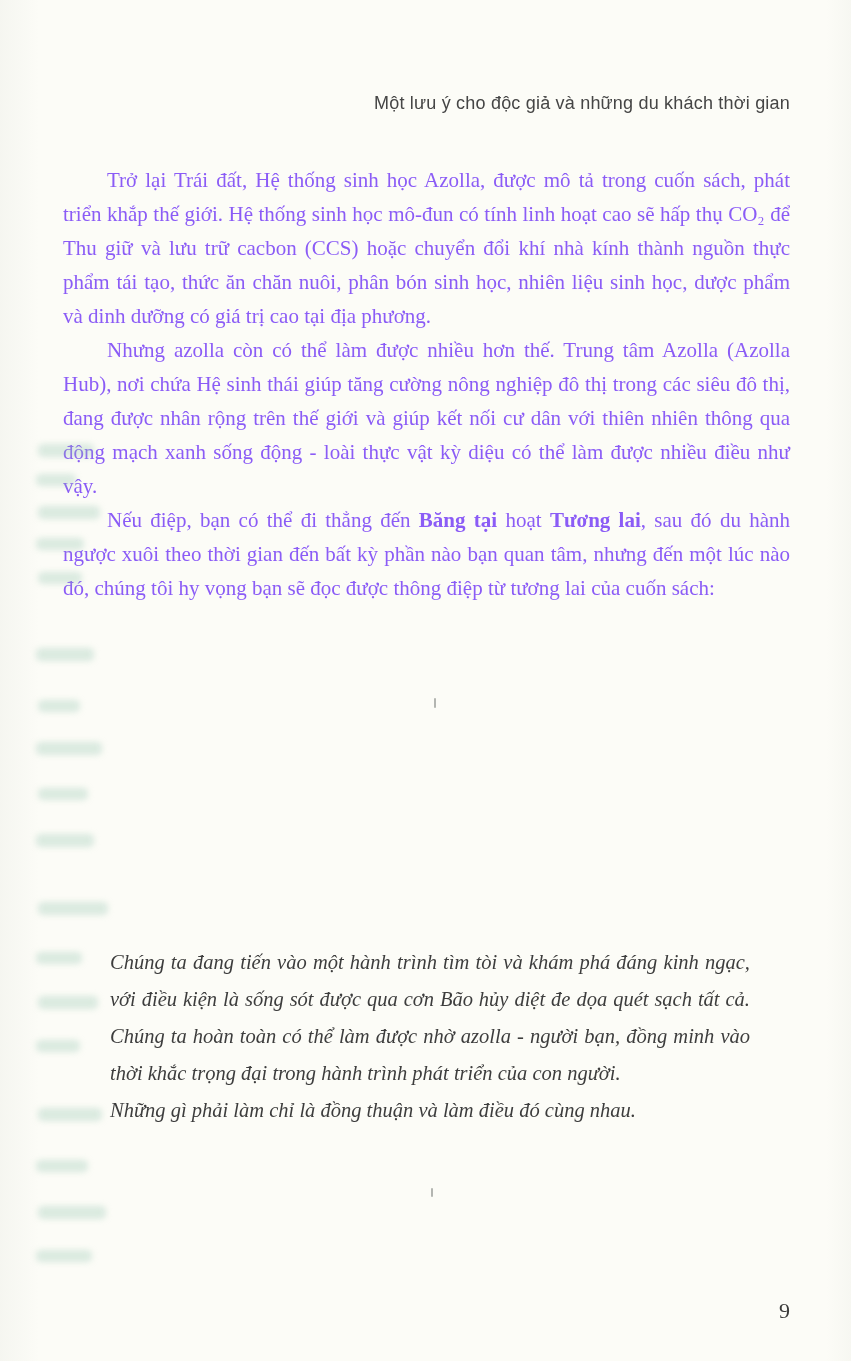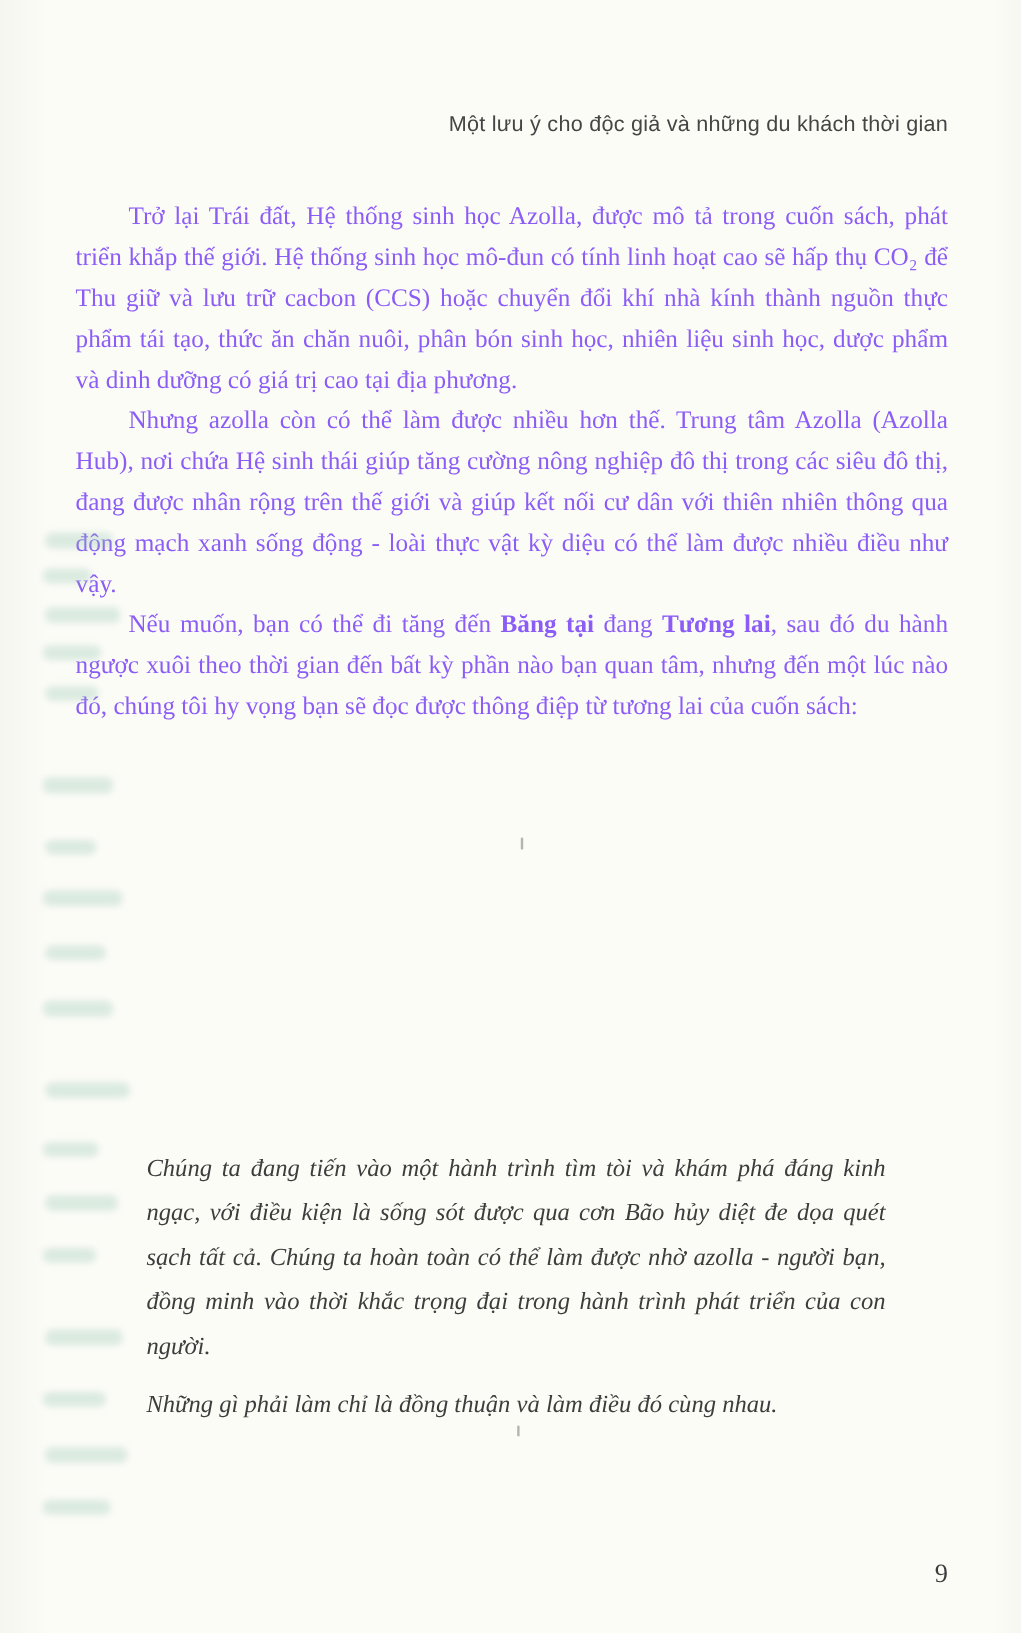--- a/index.html
+++ b/index.html
@@ -53,21 +53,21 @@
     position: absolute;
     top: 944px;
     left: 110px;
     width: 640px;
     font-style: italic;
     font-size: 20.5px;
     line-height: 37px;
     text-align: justify;
     color: #3d3d3d;
   }
-  .quote-block p { margin: 12px; }
+  .quote-block p { margin: 0; }
   .page-number {
     position: absolute;
     top: 1298px;
     left: 63px;
     width: 727px;
     text-align: right;
     font-size: 22px;
     color: #3b3b3b;
   }
   
@@ -94,21 +94,21 @@
   <div class="running-header">Một lưu ý cho độc giả và những du khách thời gian</div>
 
   <div class="body-text">
     <p>
       <span>Trở lại Trái đất, Hệ thống sinh học Azolla, được mô tả trong cuốn sách, phát triển khắp thế giới. Hệ thống sinh học mô-đun có tính linh hoạt cao sẽ hấp thụ CO₂ để Thu giữ và lưu trữ cacbon (CCS) hoặc chuyển đổi khí nhà kính thành nguồn thực phẩm tái tạo, thức ăn chăn nuôi, phân bón sinh học, nhiên liệu sinh học, dược phẩm và dinh dưỡng có giá trị cao tại địa phương.</span>
     </p>
     <p>
       <span>Nhưng azolla còn có thể làm được nhiều hơn thế. Trung tâm Azolla (Azolla Hub), nơi chứa Hệ sinh thái giúp tăng cường nông nghiệp đô thị trong các siêu đô thị, đang được nhân rộng trên thế giới và giúp kết nối cư dân với thiên nhiên thông qua động mạch xanh sống động - loài thực vật kỳ diệu có thể làm được nhiều điều như vậy.</span>
     </p>
     <p>
-      <span>Nếu muốn, bạn có thể đi tăng đến </span><strong>Băng tại</strong><span> đang </span><strong>Tương lai</strong><span>, sau đó du hành ngược xuôi theo thời gian đến bất kỳ phần nào bạn quan tâm, nhưng đến một lúc nào đó, chúng tôi hy vọng bạn sẽ đọc được thông điệp từ tương lai của cuốn sách:</span>
+      <span>Nếu điệp, bạn có thể đi thẳng đến </span><strong>Băng tại</strong><span> hoạt </span><strong>Tương lai</strong><span>, sau đó du hành ngược xuôi theo thời gian đến bất kỳ phần nào bạn quan tâm, nhưng đến một lúc nào đó, chúng tôi hy vọng bạn sẽ đọc được thông điệp từ tương lai của cuốn sách:</span>
     </p>
   </div>
 
   <div class="quote-block">
     <p>Chúng ta đang tiến vào một hành trình tìm tòi và khám phá đáng kinh ngạc, với điều kiện là sống sót được qua cơn Bão hủy diệt đe dọa quét sạch tất cả. Chúng ta hoàn toàn có thể làm được nhờ azolla - người bạn, đồng minh vào thời khắc trọng đại trong hành trình phát triển của con người.</p>
     <p>Những gì phải làm chỉ là đồng thuận và làm điều đó cùng nhau.</p>
   </div>
 
   <div class="page-number">9</div>
 

